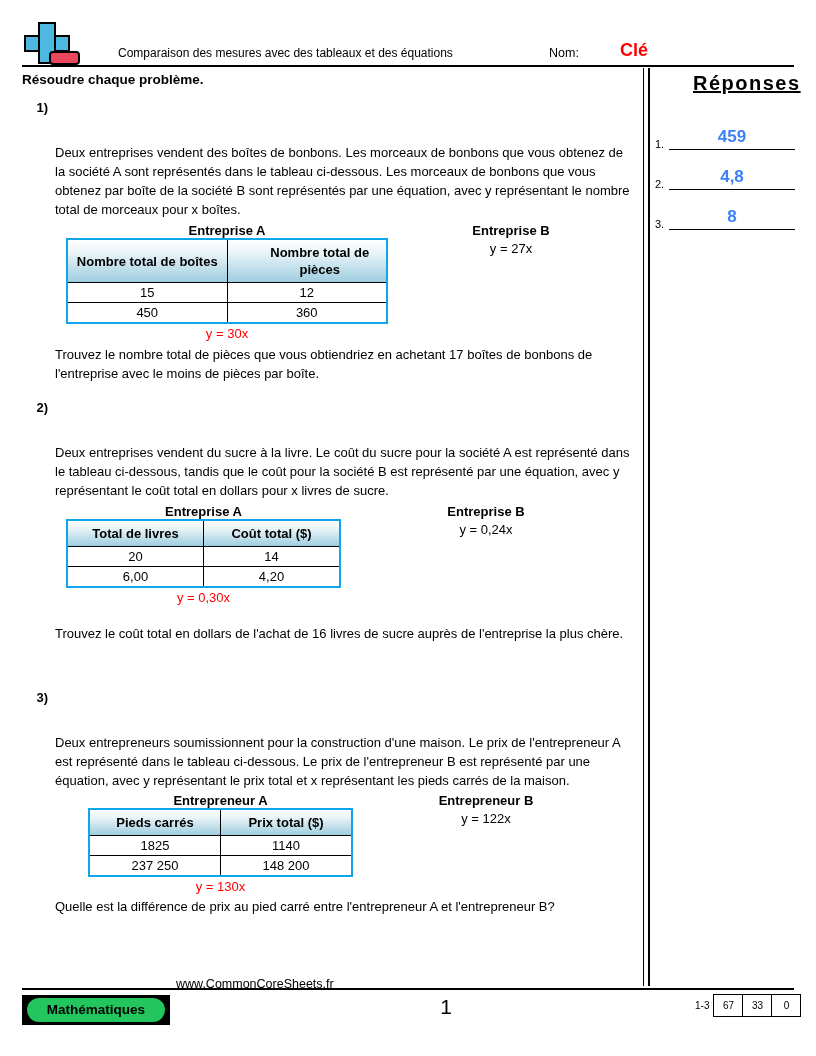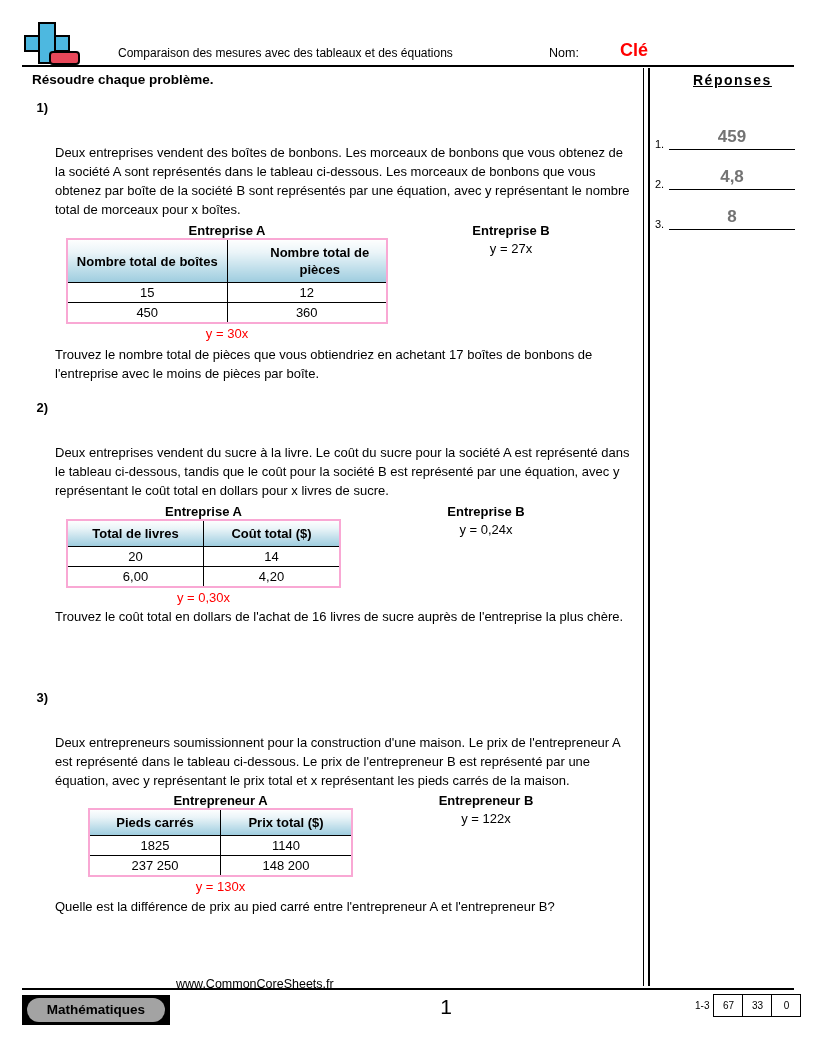--- a/index.html
+++ b/index.html
@@ -87,21 +87,21 @@
   #divider-inner {
     position: absolute;
     left: 648px; top: 68px;
     width: 2px; height: 918px;
     background: #000;
   }
 
   
   #instructions {
     position: absolute;
-    left: 32px; top: 72px;
+    left: 22px; top: 72px;
     font-size: 13.5px;
     font-weight: bold;
   }
 
   .problem { position: absolute; left: 22px; width: 612px; }
   .problem-num {
     position: absolute;
     left: 0; top: 0;
     width: 26px;
     font-size: 13px;
@@ -122,21 +122,21 @@
 
   
   .table-block { position: relative; margin-left: 44px; }
   .tbl-caption {
     font-size: 13px;
     font-weight: bold;
     text-align: center;
   }
   table.data-table {
     border-collapse: collapse;
-    border: 2px solid #f9a8d4;
+    border: 2px solid #0ea5e9;
     background: #fde047;
   }
   table.data-table th {
     border: 1px solid #000;
     background: linear-gradient(to bottom, #fdfefe 0%, #eaf4f8 30%, #b9dbe8 75%, #9fcddf 100%);
     font-size: 13px;
     font-weight: bold;
     text-align: center;
     padding: 4px 6px;
     line-height: 17px;
@@ -159,21 +159,21 @@
     text-align: center;
     font-size: 13px;
   }
   .side-title { font-weight: bold; }
   .side-eq { margin-top: 3px; }
 
   
   #answers-title {
     position: absolute;
     left: 693px; top: 72px;
-    font-size: 14px;
+    font-size: 20px;
     font-weight: bold;
     letter-spacing: 1.5px;
     text-decoration: underline;
   }
   .answer-row { position: absolute; left: 655px; width: 145px; height: 40px; }
   .answer-index {
     position: absolute;
     left: 0; bottom: 0px;
     font-size: 11px;
   }
@@ -183,41 +183,41 @@
     width: 126px; height: 1.5px;
     background: #000;
   }
   .answer-value {
     position: absolute;
     left: 14px; bottom: 3px;
     width: 126px;
     text-align: center;
     font-size: 17px;
     font-weight: bold;
-    color: #737373;
+    color: #3b82f6;
   }
 
   
   #footer-rule {
     position: absolute;
     left: 22px; top: 988px;
     width: 772px; height: 2px;
     background: #000;
   }
   #badge {
     position: absolute;
     left: 22px; top: 995px;
     width: 148px; height: 30px;
     background: #000;
   }
   #badge-oval {
     position: absolute;
     left: 5px; top: 3px;
     width: 138px; height: 24px;
-    background: #a3a3a3;
+    background: #22c55e;
     border-radius: 12px;
     text-align: center;
     font-size: 13.5px;
     font-weight: bold;
     line-height: 24px;
   }
   #footer-url {
     position: absolute;
     left: 176px; top: 977px;
     font-size: 12.5px;
@@ -342,21 +342,21 @@
         </tr>
       </tbody>
         </table>
       <div class="tbl-equation">y = 0,30x</div>
     </div>
     <div class="side-block" style="left:330px; top:0px; width:180px;">
       <div class="side-title">Entreprise B</div>
       <div class="side-eq">y = 0,24x</div>
     </div>
   </div>
-  <div class="problem-question" style="margin-top:2px;">Trouvez le coût total en dollars de l'achat de 16 livres de sucre auprès de l'entreprise la plus chère.</div>
+  <div class="problem-question" style="margin-top:19px;">Trouvez le coût total en dollars de l'achat de 16 livres de sucre auprès de l'entreprise la plus chère.</div>
 </div>
 
 <div class="problem" style="top:690px;">
   <div class="problem-num">3)</div>
   <div class="problem-text">Deux entrepreneurs soumissionnent pour la construction d'une maison. Le prix de l'entrepreneur A est représenté dans le tableau ci-dessous. Le prix de l'entrepreneur B est représenté par une équation, avec y représentant le prix total et x représentant les pieds carrés de la maison.</div>
   <div class="table-block" style="margin-top:3px;">
     <div style="width:265px; margin-left:22px;">
       <div class="tbl-caption">Entrepreneur A</div>
       <table class="data-table" style="width:265px;">
         <tbody>

